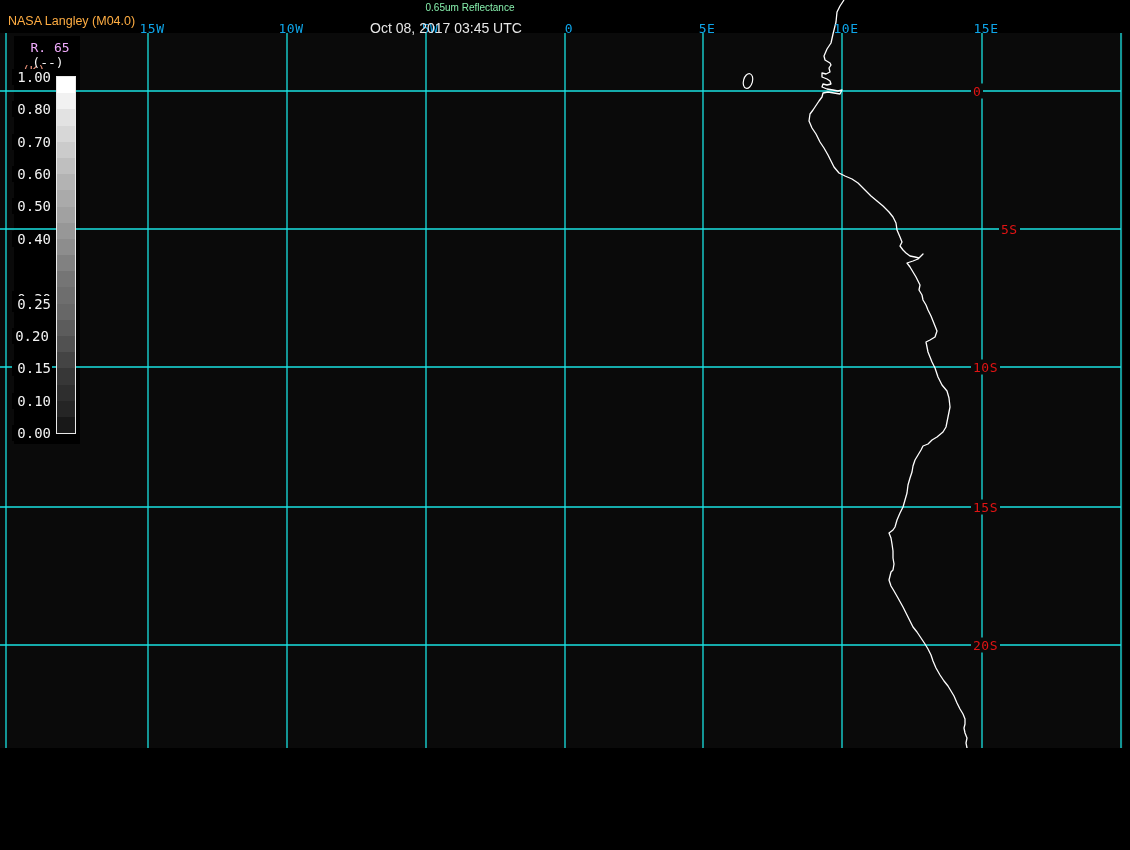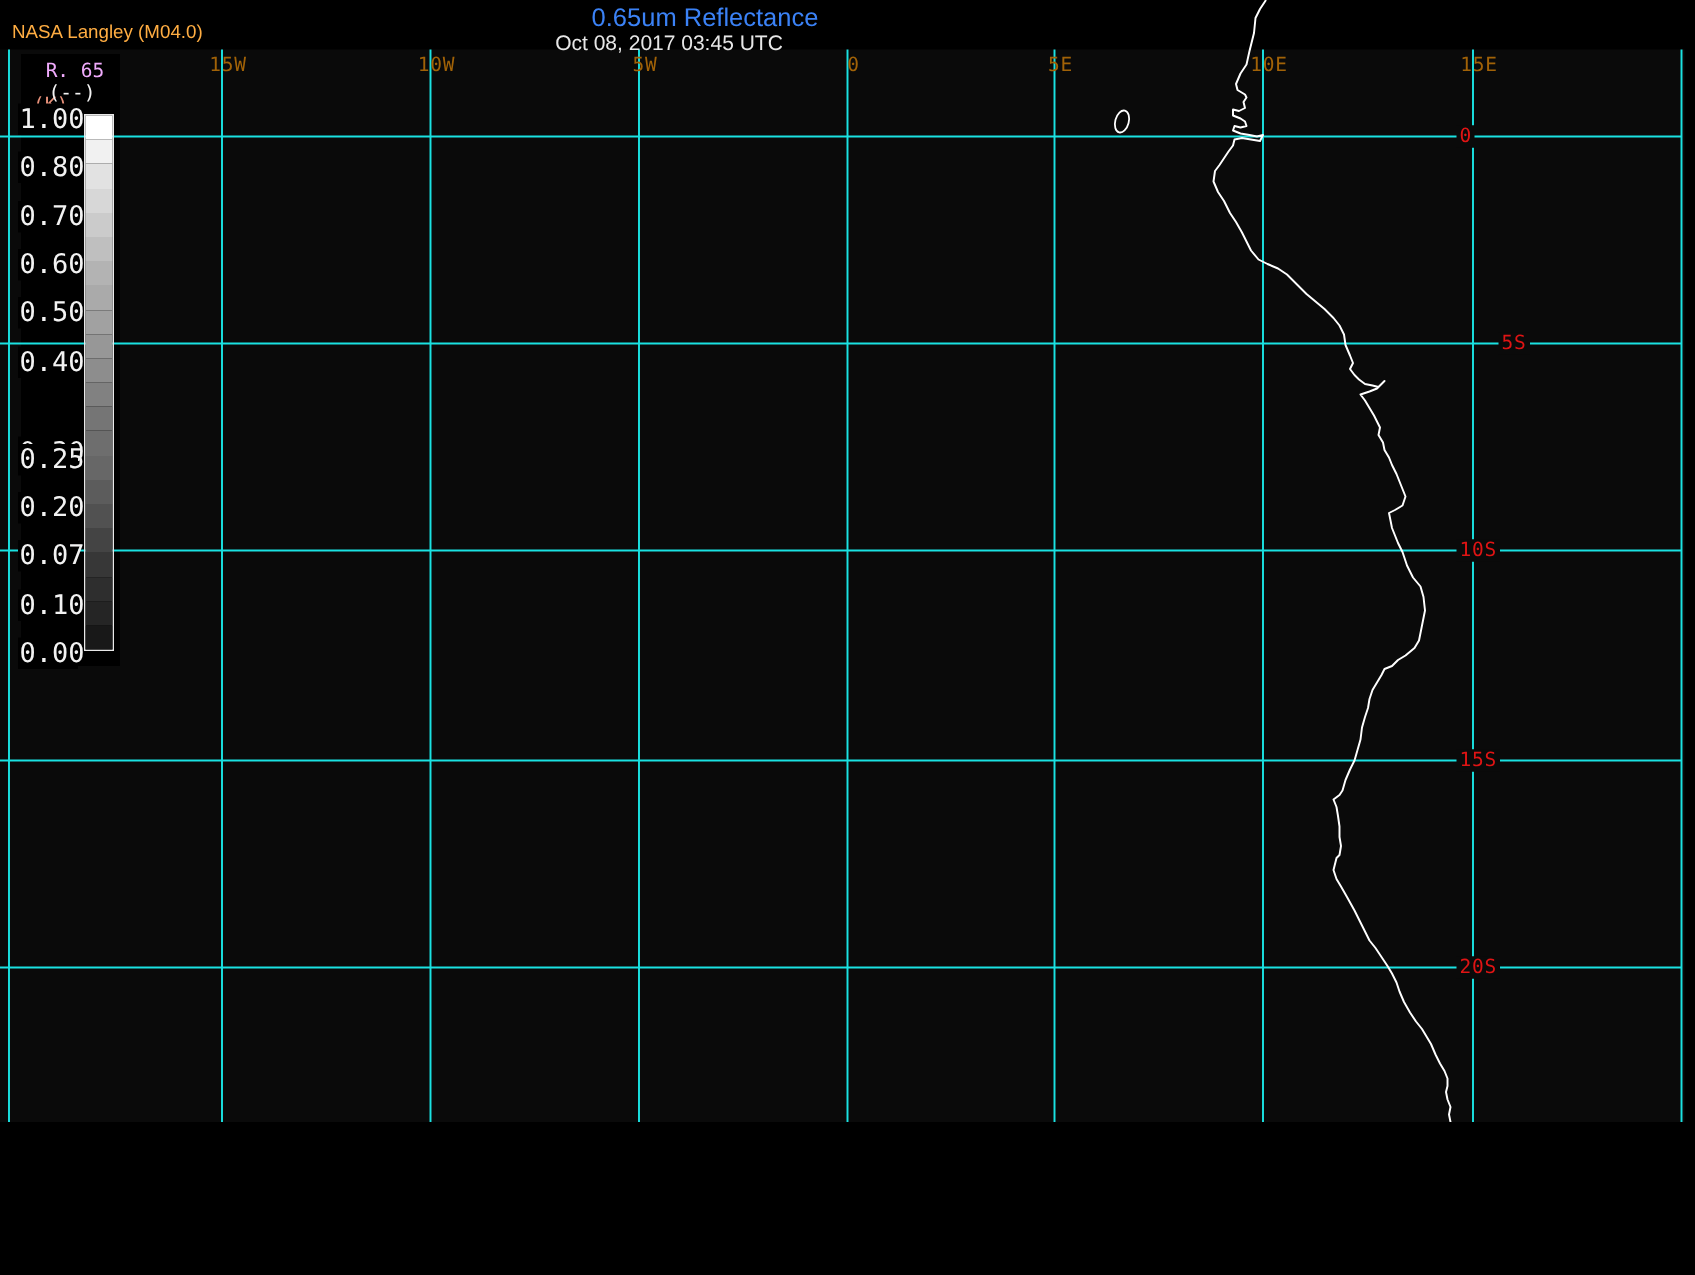--- a/index.html
+++ b/index.html
@@ -8,32 +8,32 @@
     font-family:"DejaVu Sans Mono", monospace;
   }
   
   #map-area{position:absolute;left:0;top:33px;width:1123px;height:800px;background:#0a0a0a;}
   
   #cb-panel{position:absolute;left:14px;top:36px;width:66px;height:408px;background:#000;}
   
   #map-svg{position:absolute;left:0;top:0;width:1130px;height:850px;pointer-events:none;}
   
   #credit{position:absolute;left:8px;top:14px;color:#ffad42;font-family:"Liberation Sans",sans-serif;font-size:12.5px;white-space:nowrap;}
-  #title{position:absolute;left:470px;top:2px;transform:translateX(-50%);color:#3b82f6;font-family:"Liberation Sans",sans-serif;font-size:17px;white-space:nowrap;}
+  #title{position:absolute;left:470px;top:2px;transform:translateX(-50%);color:#86efac;font-family:"Liberation Sans",sans-serif;font-size:10px;white-space:nowrap;}
   #datetime{position:absolute;left:446px;top:20px;transform:translateX(-50%);color:#e6e6e6;font-family:"Liberation Sans",sans-serif;font-size:14px;white-space:nowrap;}
   
-  .lon-label{position:absolute;top:36px;transform:translateX(-50%);color:#a16207;font-size:13px;letter-spacing:0.5px;white-space:nowrap;}
+  .lon-label{position:absolute;top:21px;transform:translateX(-50%);color:#0ea5e9;font-size:13px;letter-spacing:0.5px;white-space:nowrap;}
   .lat-label{position:absolute;left:971px;transform:translateY(-50%);color:#e01414;font-size:13px;letter-spacing:0.5px;background:#0a0a0a;padding:0 2px;white-space:nowrap;}
   
   #cb-name{position:absolute;left:14px;top:40px;width:72px;text-align:center;color:#f0abfc;font-size:13px;}
   #cb-units{position:absolute;left:16px;top:55px;width:64px;text-align:center;color:#f2f2f2;font-size:13px;z-index:6;}
   #cb-k{position:absolute;left:22px;top:63px;color:#e8917a;font-size:13px;z-index:5;}
   #cb-bar{position:absolute;left:56px;top:76px;width:18px;height:356px;border:1px solid #e8e8e8;display:flex;flex-direction:column;z-index:4;}
   #cb-bar .step{flex:1;}
-  .cb-label{position:absolute;left:12px;width:38px;text-align:right;color:#f2f2f2;font-size:18px;background:#000;padding:0 1px;z-index:5;white-space:nowrap;}
+  .cb-label{position:absolute;left:12px;width:38px;text-align:right;color:#f2f2f2;font-size:14px;background:#000;padding:0 1px;z-index:5;white-space:nowrap;}
   
   #footer-bar{position:absolute;left:0;top:833px;width:1130px;height:17px;background:#000;}
 </style>
 </head>
 <body>
 
 <div id="screen">
   <div id="map-area"></div>
   <div id="cb-panel"></div>
 
@@ -107,21 +107,21 @@
   <div id="cb-labels">
       <div class="cb-label" style="top: 69px;">1.00</div>
       <div class="cb-label" style="top: 101.364px; text-align: right;">0.80</div>
       <div class="cb-label" style="top: 133.727px;">0.70</div>
       <div class="cb-label" style="top: 166.091px;">0.60</div>
       <div class="cb-label" style="top: 198.455px;">0.50</div>
       <div class="cb-label" style="top: 230.818px;">0.40</div>
       <div class="cb-label" style="top: 263.182px; margin-top: 28px;">0.30</div>
       <div class="cb-label" style="top: 295.545px;">0.25</div>
       <div class="cb-label" style="top: 327.909px; text-align: center;">0.20</div>
-      <div class="cb-label" style="top: 360.273px;">0.07</div>
+      <div class="cb-label" style="top: 360.273px;">0.15</div>
       <div class="cb-label" style="top: 392.636px;">0.10</div>
       <div class="cb-label" style="top: 425px;">0.00</div>
     </div>
 
   <div id="footer-bar">
     
   </div>
 </div>
 
 </body></html>

